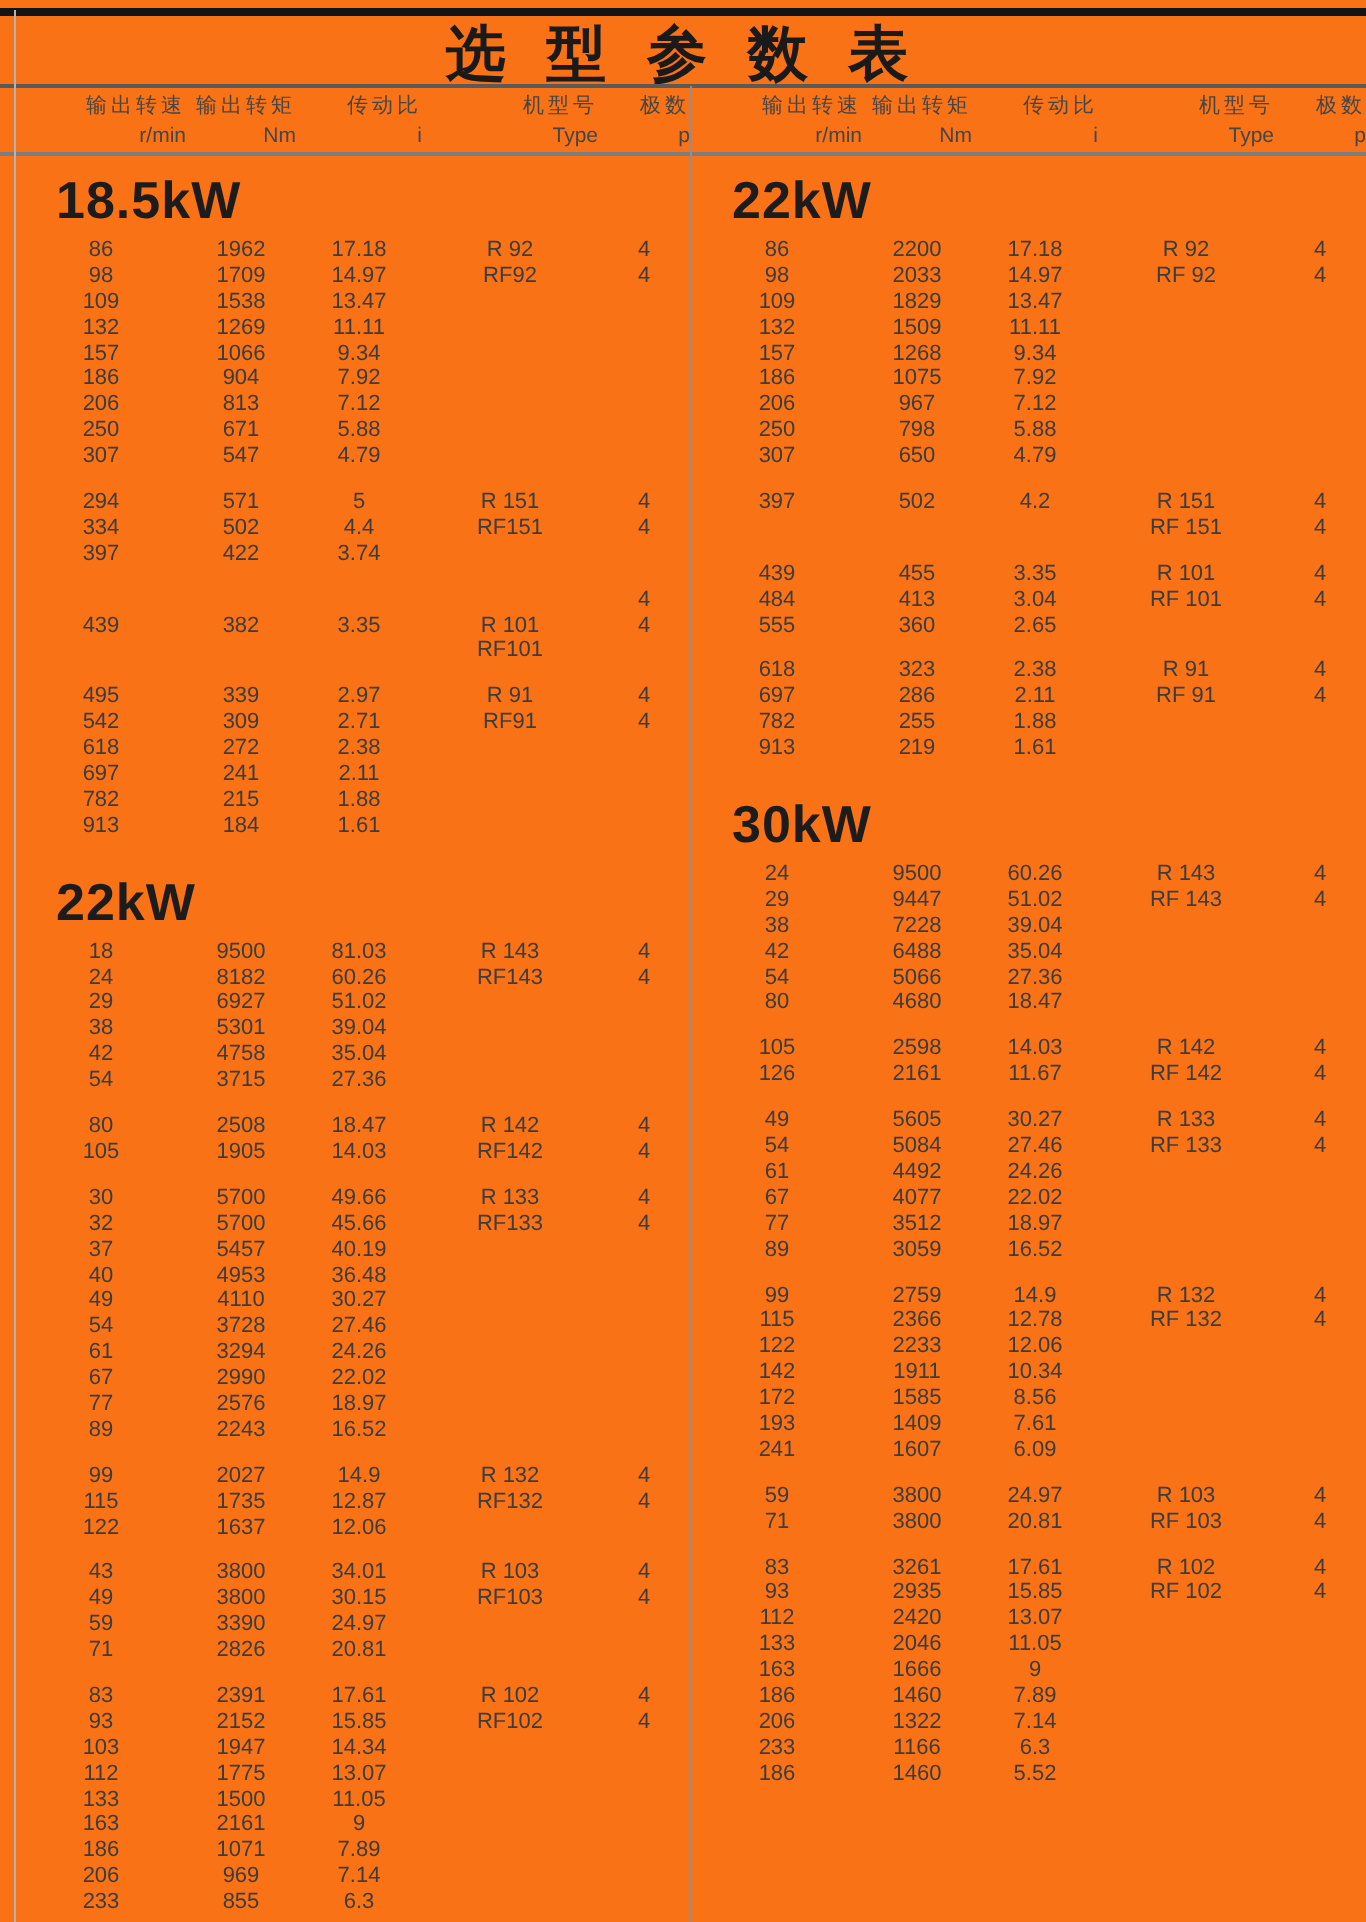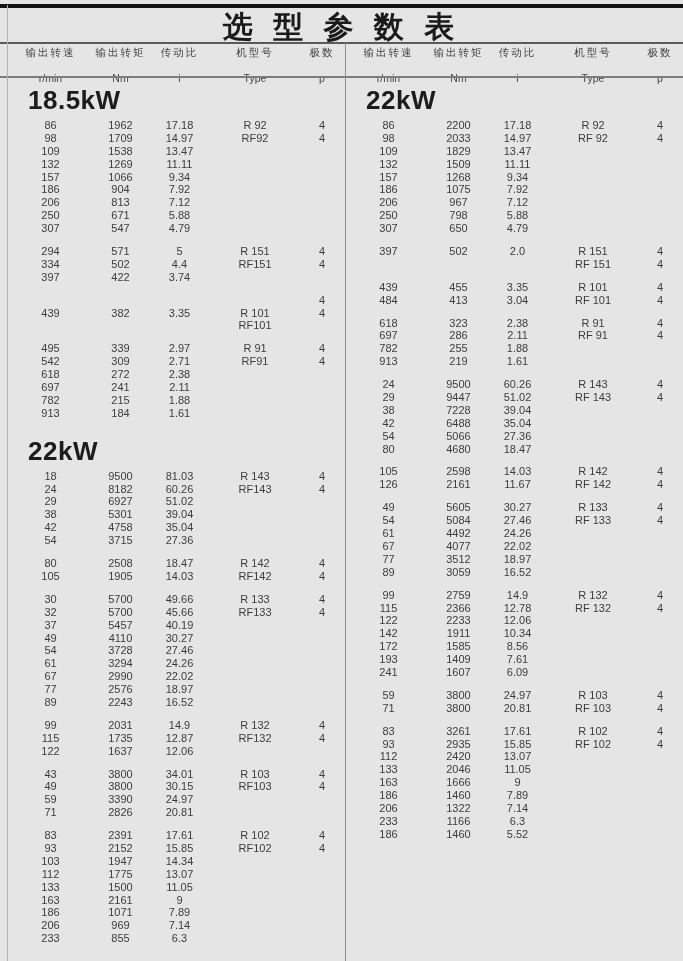--- a/index.html
+++ b/index.html
@@ -1,35 +1,35 @@
 <!DOCTYPE html>
 <html><head>
 <meta charset="utf-8">
 <style>
   html,body{margin:0;padding:0;background:#ffffff;}
   .sheet{
     position:relative;width:683px;height:961px;overflow:hidden;
-    background:#e5e5e5;color:#3a3a3a;
+    background:#f97316;color:#3a3a3a;
     font-family:"Liberation Sans","DejaVu Sans",sans-serif;
   }
   .rule-top{position:absolute;top:4px;left:0;right:0;height:4px;background:#141414;}
   .page-title{
     position:absolute;top:7px;left:0;right:0;text-align:center;
     font-size:30px;font-weight:bold;color:#1a1a1a;letter-spacing:6px;white-space:pre;
   }
   .rule-title{position:absolute;top:42px;left:0;right:0;height:2px;background:#5a5a5a;}
   .rule-head{position:absolute;top:76px;left:0;right:0;height:2px;background:#7d7d7d;}
   .left-border{position:absolute;top:5px;bottom:0;left:7px;width:1px;background:#b3b3b3;}
   .v-divider{position:absolute;top:43px;bottom:0;left:345px;width:1px;background:#8f8f8f;}
   #headers{position:absolute;top:46px;left:8px;display:flex;}
   .phead{width:337px;display:grid;grid-template-columns:85px 55px 63px 88px 46px;}
   .phead + .phead{margin-left:1px;}
-  .hcell{text-align:center;}
+  .hcell{text-align:right;}
   .hcn{font-size:10.5px;letter-spacing:2px;color:#454545;}
-  .hen{font-size:10.5px;margin-top:12px;color:#454545;}
+  .hen{font-size:10.5px;margin-top:2px;color:#454545;}
   #panels{position:absolute;top:79px;left:8px;display:flex;}
   .panel{width:337px;}
   .panel + .panel{margin-left:1px;}
   .kw{
     font-size:26px;font-weight:800;color:#1c1c1c;
     padding:8px 0 6px 20px;letter-spacing:0.5px;line-height:26px;
   }
   .group{margin-bottom:10px;}
   .row{
     display:grid;grid-template-columns:85px 55px 63px 88px 46px;
@@ -326,20 +326,27 @@
             <span class="cell c4">4</span>
           </div>
           <div class="row">
             <span class="cell c0">37</span>
             <span class="cell c1">5457</span>
             <span class="cell c2">40.19</span>
             <span class="cell c3"></span>
             <span class="cell c4"></span>
           </div>
           <div class="row">
+            <span class="cell c0">40</span>
+            <span class="cell c1">4953</span>
+            <span class="cell c2">36.48</span>
+            <span class="cell c3"></span>
+            <span class="cell c4"></span>
+          </div>
+          <div class="row">
             <span class="cell c0">49</span>
             <span class="cell c1">4110</span>
             <span class="cell c2">30.27</span>
             <span class="cell c3"></span>
             <span class="cell c4"></span>
           </div>
           <div class="row">
             <span class="cell c0">54</span>
             <span class="cell c1">3728</span>
             <span class="cell c2">27.46</span>
@@ -371,21 +378,21 @@
             <span class="cell c0">89</span>
             <span class="cell c1">2243</span>
             <span class="cell c2">16.52</span>
             <span class="cell c3"></span>
             <span class="cell c4"></span>
           </div>
         </div>
         <div class="group">
           <div class="row">
             <span class="cell c0">99</span>
-            <span class="cell c1">2031</span>
+            <span class="cell c1">2027</span>
             <span class="cell c2">14.9</span>
             <span class="cell c3">R 132</span>
             <span class="cell c4">4</span>
           </div>
           <div class="row">
             <span class="cell c0">115</span>
             <span class="cell c1">1735</span>
             <span class="cell c2">12.87</span>
             <span class="cell c3">RF132</span>
             <span class="cell c4">4</span>
@@ -558,21 +565,21 @@
             <span class="cell c1">650</span>
             <span class="cell c2">4.79</span>
             <span class="cell c3"></span>
             <span class="cell c4"></span>
           </div>
         </div>
         <div class="group">
           <div class="row">
             <span class="cell c0">397</span>
             <span class="cell c1">502</span>
-            <span class="cell c2">2.0</span>
+            <span class="cell c2">4.2</span>
             <span class="cell c3">R 151</span>
             <span class="cell c4">4</span>
           </div>
           <div class="row">
             <span class="cell c0"></span>
             <span class="cell c1"></span>
             <span class="cell c2"></span>
             <span class="cell c3">RF 151</span>
             <span class="cell c4">4</span>
           </div>
@@ -585,20 +592,27 @@
             <span class="cell c3">R 101</span>
             <span class="cell c4">4</span>
           </div>
           <div class="row">
             <span class="cell c0">484</span>
             <span class="cell c1">413</span>
             <span class="cell c2">3.04</span>
             <span class="cell c3">RF 101</span>
             <span class="cell c4">4</span>
           </div>
+          <div class="row">
+            <span class="cell c0">555</span>
+            <span class="cell c1">360</span>
+            <span class="cell c2">2.65</span>
+            <span class="cell c3"></span>
+            <span class="cell c4"></span>
+          </div>
         </div>
         <div class="group">
           <div class="row">
             <span class="cell c0">618</span>
             <span class="cell c1">323</span>
             <span class="cell c2">2.38</span>
             <span class="cell c3">R 91</span>
             <span class="cell c4">4</span>
           </div>
           <div class="row">
@@ -616,20 +630,21 @@
             <span class="cell c4"></span>
           </div>
           <div class="row">
             <span class="cell c0">913</span>
             <span class="cell c1">219</span>
             <span class="cell c2">1.61</span>
             <span class="cell c3"></span>
             <span class="cell c4"></span>
           </div>
         </div>
+        <div class="kw">30kW</div>
         <div class="group">
           <div class="row">
             <span class="cell c0">24</span>
             <span class="cell c1">9500</span>
             <span class="cell c2">60.26</span>
             <span class="cell c3">R 143</span>
             <span class="cell c4">4</span>
           </div>
           <div class="row">
             <span class="cell c0">29</span>

